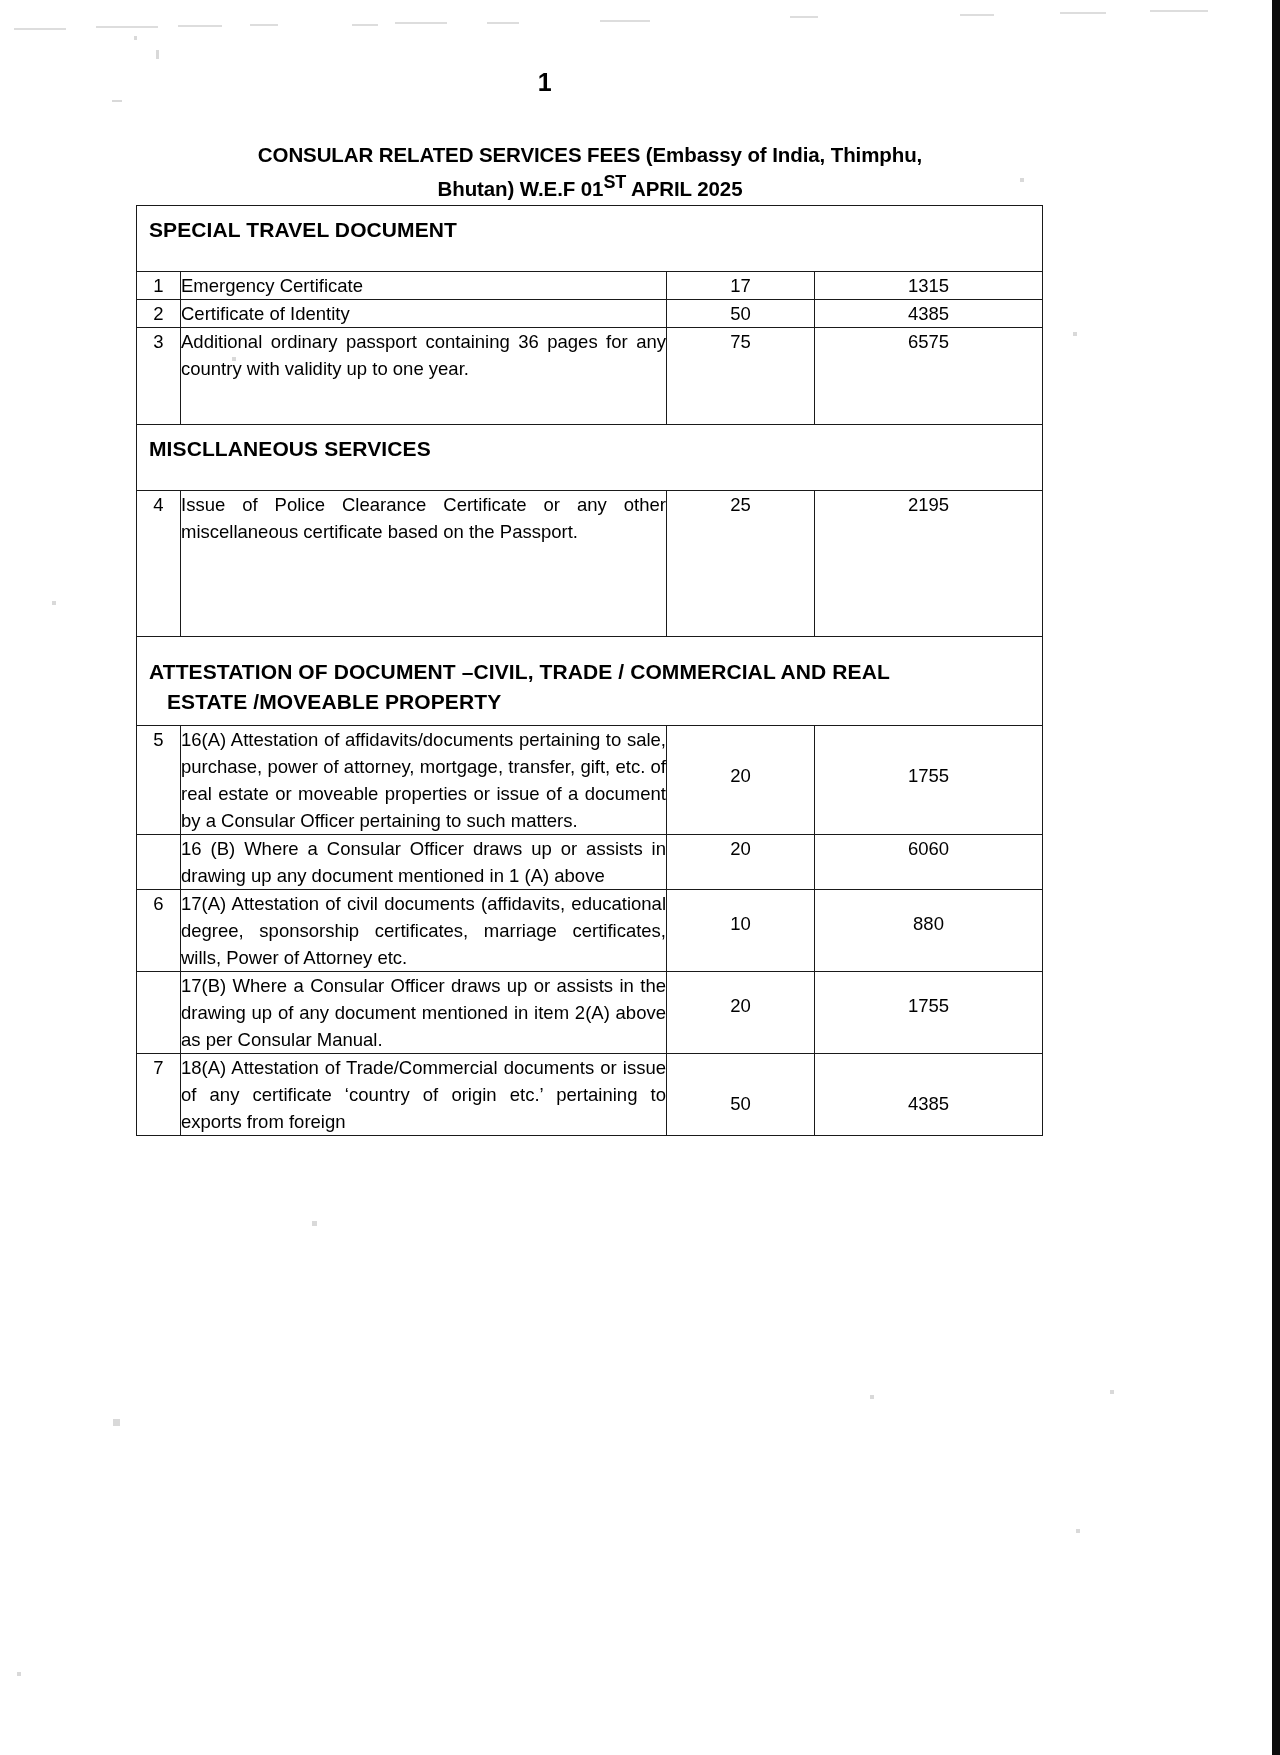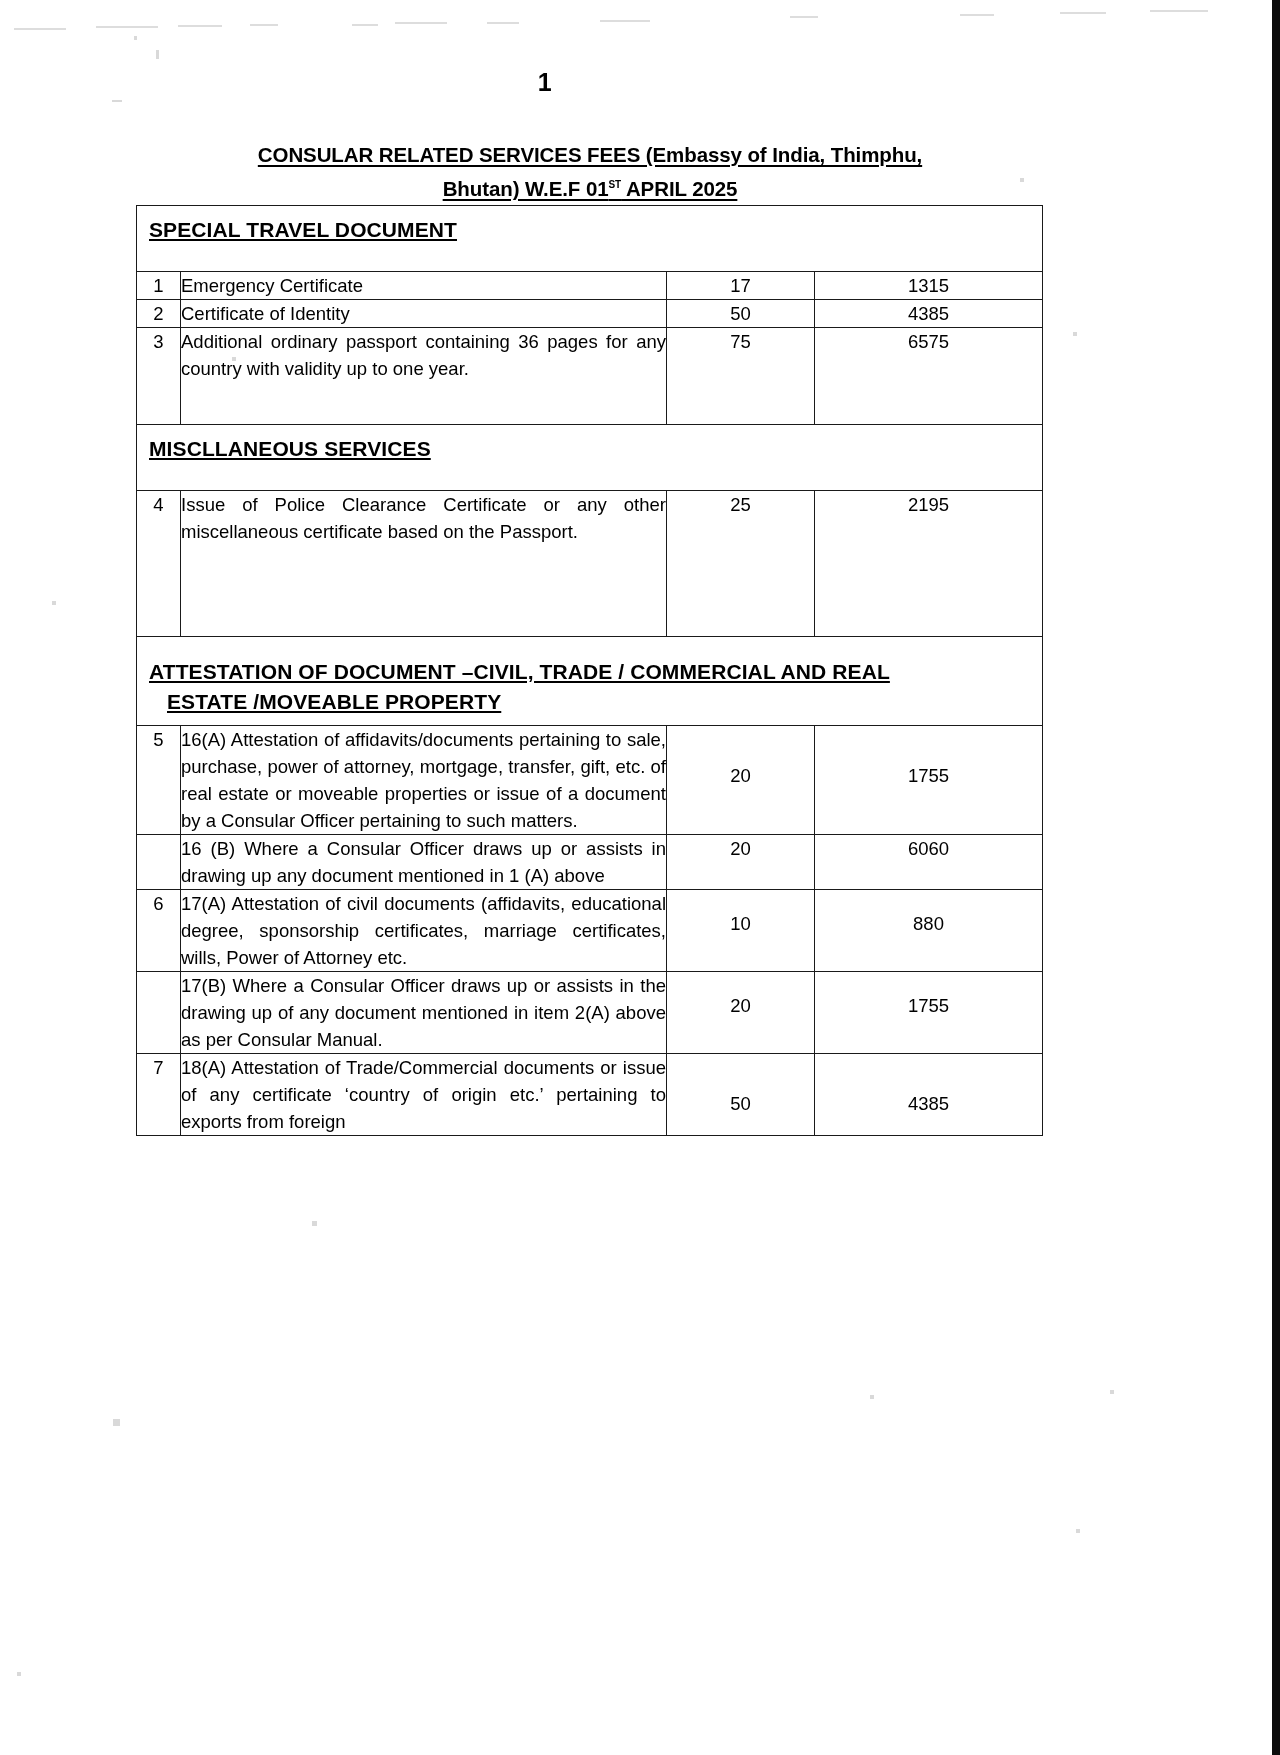--- a/index.html
+++ b/index.html
@@ -59,25 +59,24 @@
     top: 138px;
     left: 140px;
     width: 900px;
     text-align: center;
     font-size: 20.5px;
     font-weight: bold;
     line-height: 34px;
     letter-spacing: -0.1px;
   }
   .doc-title .ul {
-    text-decoration: underline;
     text-underline-offset: 3px;
   }
   .doc-title sup {
-    font-size: 10px;
+    font-size: 18px;
     vertical-align: super;
     line-height: 0;
   }
 
   
   .fees-table {
     position: absolute;
     top: 205px;
     left: 136px;
     width: 906px;
@@ -95,21 +94,20 @@
   .col-desc { width: 486px; }
   .col-usd  { width: 148px; }
   .col-inr  { width: 228px; }
 
   
   .section-row td {
     font-weight: bold;
     font-size: 21px;
     padding: 10px 0 28px 12px;
     letter-spacing: .1px;
-    text-decoration: underline;
   }
   .section-row.tall td {
     padding: 20px 0 8px 12px;
     line-height: 30px;
   }
   .section-row .indent2 {
     display: block;
     padding-left: 18px;
   }
 

